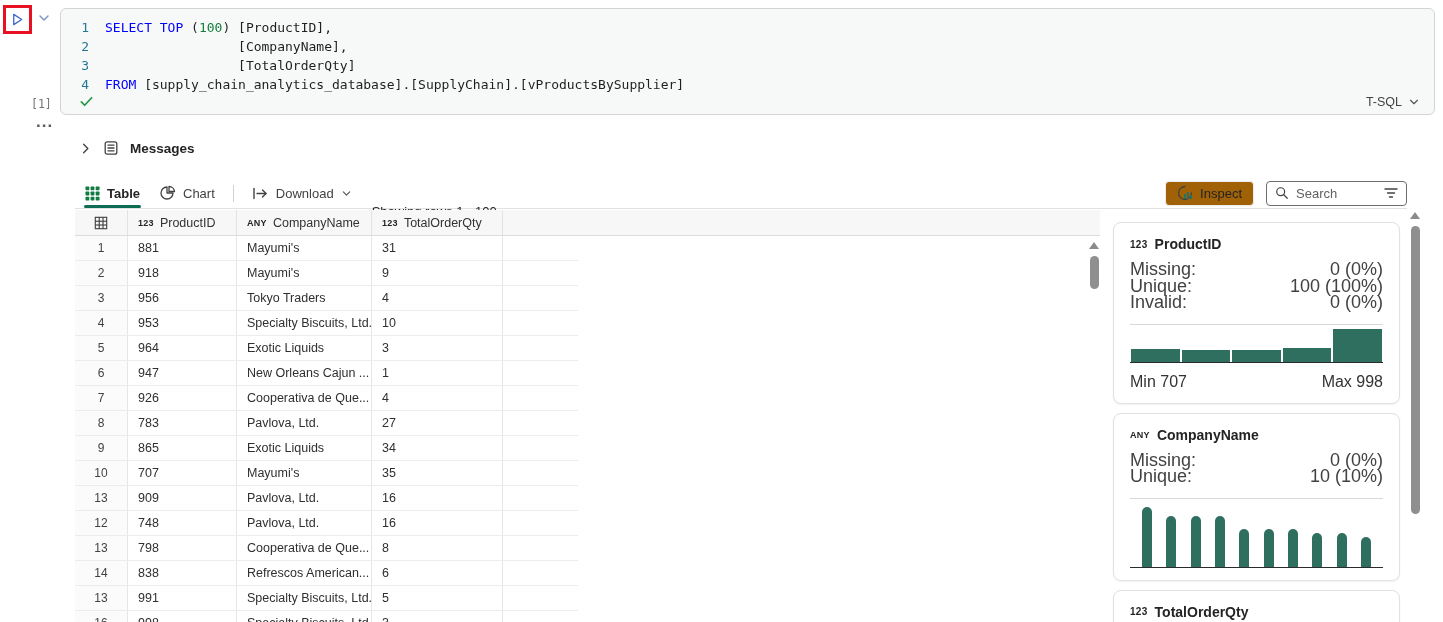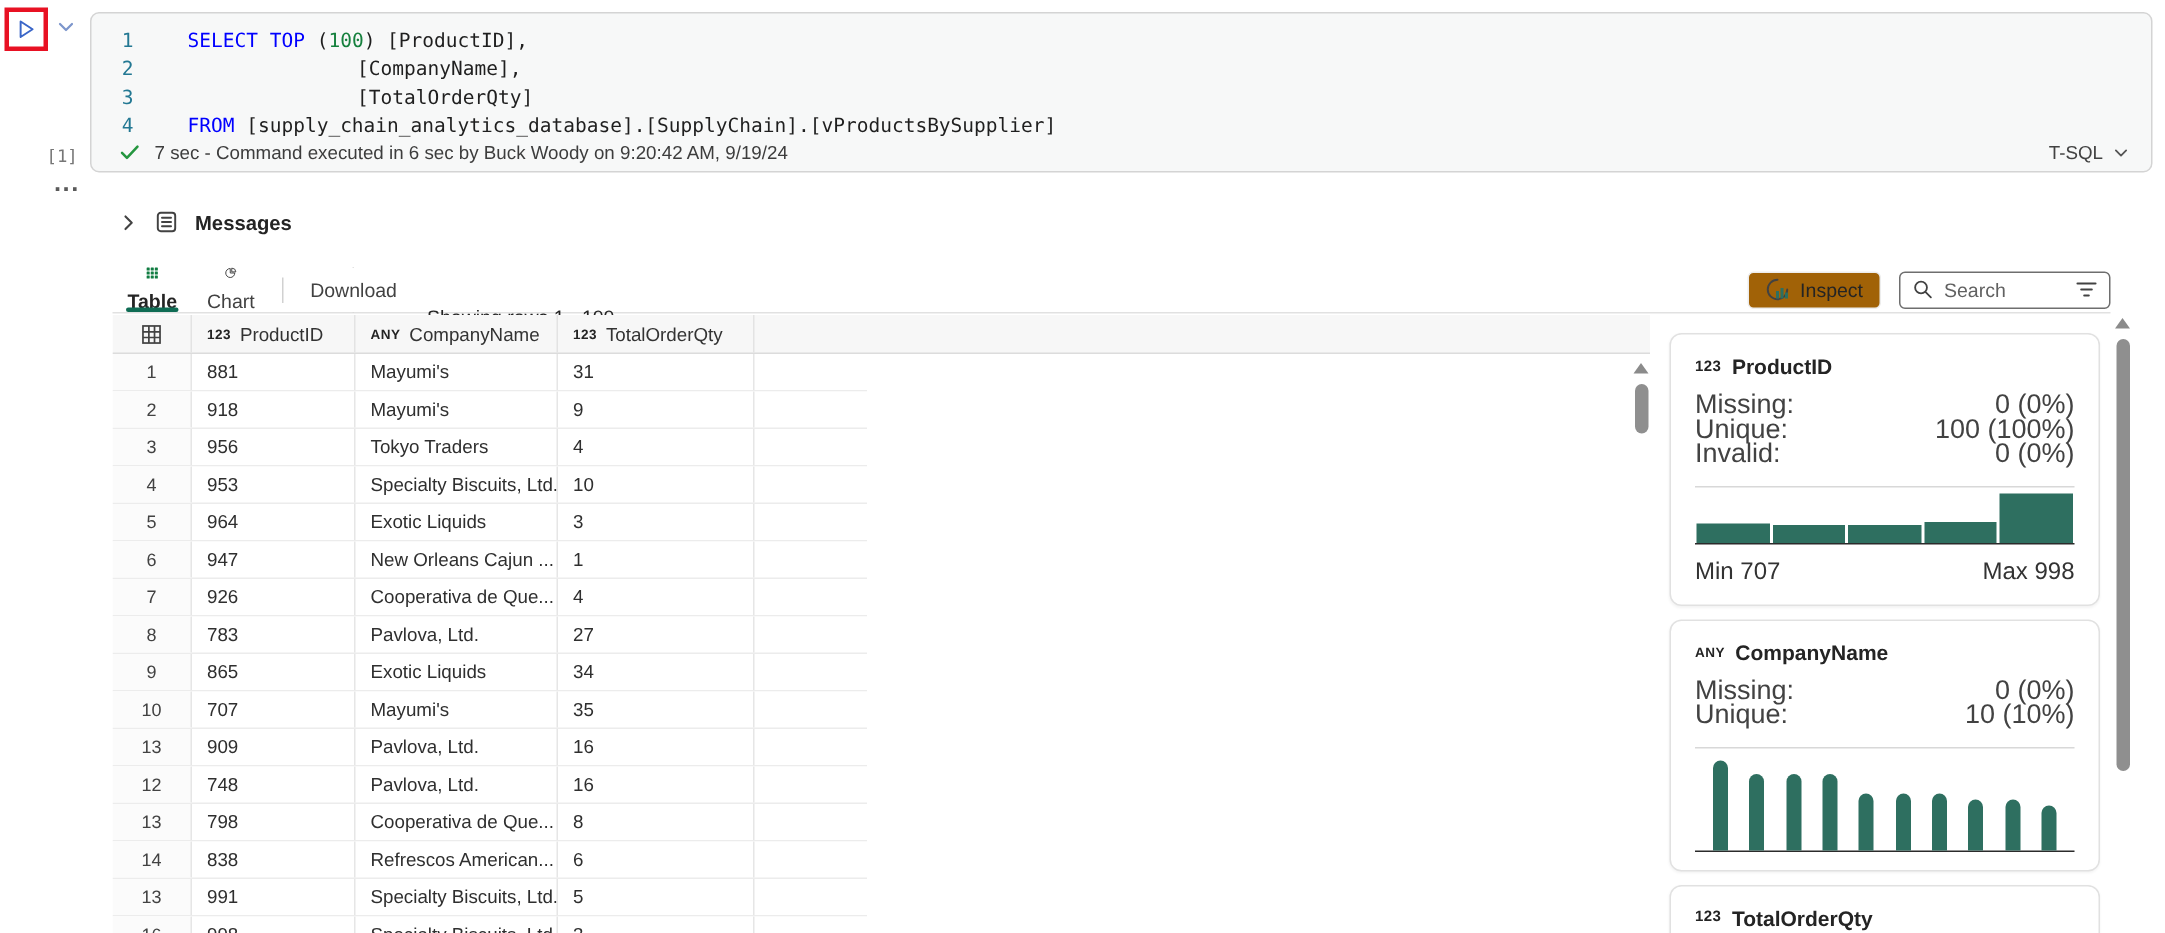--- a/index.html
+++ b/index.html
@@ -7,21 +7,21 @@
     font-family:"Liberation Sans", sans-serif; color:#242424; }
 
   
   .cell { position:absolute; left:60px; top:8px; width:1375px; height:107px;
     background:#f7f8f8; border:1px solid #d4d4d4; border-radius:6px; }
   .code-area { padding-top:9px; font-family:"DejaVu Sans Mono","Liberation Mono",monospace;
     font-size:13px; line-height:19px; color:#1f1f1f; }
   .code-line { display:flex; }
   .lnum { width:44px; text-align:right; padding-right:16px; color:#237893; flex:none; }
   .ltxt span { white-space:pre; }
-  .kw { color:#0000ff;margin-left:20px; } .num { color:#15803d; }
+  .kw { color:#0000ff; } .num { color:#15803d; }
   .cell-footer { position:absolute; left:0; right:0; bottom:0; height:25px;
     display:flex; align-items:center; padding:0 14px 0 18px; font-size:12.5px; color:#3d3d3d; }
   .cell-footer .chk { margin-right:9px; display:flex; }
   .kernel { margin-left:auto; display:flex; align-items:center; gap:6px; color:#424242; font-size:12.5px; cursor:pointer; }
 
   .run-wrap { position:absolute; left:3px; top:5px; width:29px; height:29px;
     border:3px solid #e81123; display:flex; align-items:center; justify-content:center; }
   .expand-chev { position:absolute; left:37px; top:11px; }
   .exec-count { position:absolute; left:31px; top:97px; color:#767676;
     font-family:"DejaVu Sans Mono",monospace; font-size:11.5px; }
@@ -29,21 +29,21 @@
     font-weight:bold; letter-spacing:1px; cursor:pointer; }
 
   
   .messages { position:absolute; left:79px; top:140px; display:flex; align-items:center; gap:11px; }
   .messages .lbl { font-size:13.5px; font-weight:700; color:#242424; }
 
   
   .toolbar { position:absolute; left:75px; top:178px; width:1332px; height:31px;
     display:flex; align-items:center; border-bottom:1px solid #e1e1e1; font-size:13px; }
   .tb-item { display:flex; align-items:center; gap:7px; padding:0 10px; height:100%;
-    position:relative; color:#424242; cursor:pointer; white-space:nowrap;flex-direction:column; }
+    position:relative; color:#424242; cursor:pointer; white-space:nowrap; }
   .tb-item.strong { font-weight:700; color:#242424; }
   .tb-item.active::after { content:""; position:absolute; left:9px; right:9px; bottom:0;
     height:3px; border-radius:2px; background:#0f6c54; }
   .tb-divider { width:1px; height:17px; background:#d1d1d1; margin:0 8px; }
   .tb-text { padding:0 10px; color:#242424; white-space:nowrap;margin-top:36px; }
   .tb-right { margin-left:auto; display:flex; align-items:center; gap:12px; }
   .inspect-btn { display:flex; align-items:center; gap:7px; background:#a16207;
     border:1px solid #ededed; border-radius:4px; height:25px; padding:0 11px;
     font-size:13px; color:#242424; cursor:pointer; }
   .search-box { display:flex; align-items:center; gap:7px; width:141px; height:25px;
@@ -133,21 +133,20 @@
       <span class="lnum">4</span>
       <span class="ltxt"><span class="kw">FROM</span><span> [supply_chain_analytics_database].[SupplyChain].[vProductsBySupplier]</span></span>
     </div>
   </div>
   <div class="cell-footer">
     <span class="chk">
       <svg width="15" height="15" viewBox="0 0 16 16">
         <path d="M2.5 8.5 L6 12 L13.5 4" fill="none" stroke="#24963f" stroke-width="1.8" stroke-linecap="round" stroke-linejoin="round"></path>
       </svg>
     </span>
-    <span>7 sec - Command executed in 6 sec by Buck Woody on 9:20:42 AM, 9/19/24</span>
     <span class="kernel">
       <span>T-SQL</span>
       <svg width="12" height="12" viewBox="0 0 14 14">
         <path d="M3 5 L7 9 L11 5" fill="none" stroke="#555" stroke-width="1.4" stroke-linecap="round" stroke-linejoin="round"></path>
       </svg>
     </span>
   </div>
 </div>
 
 <span class="exec-count">[1]</span>

